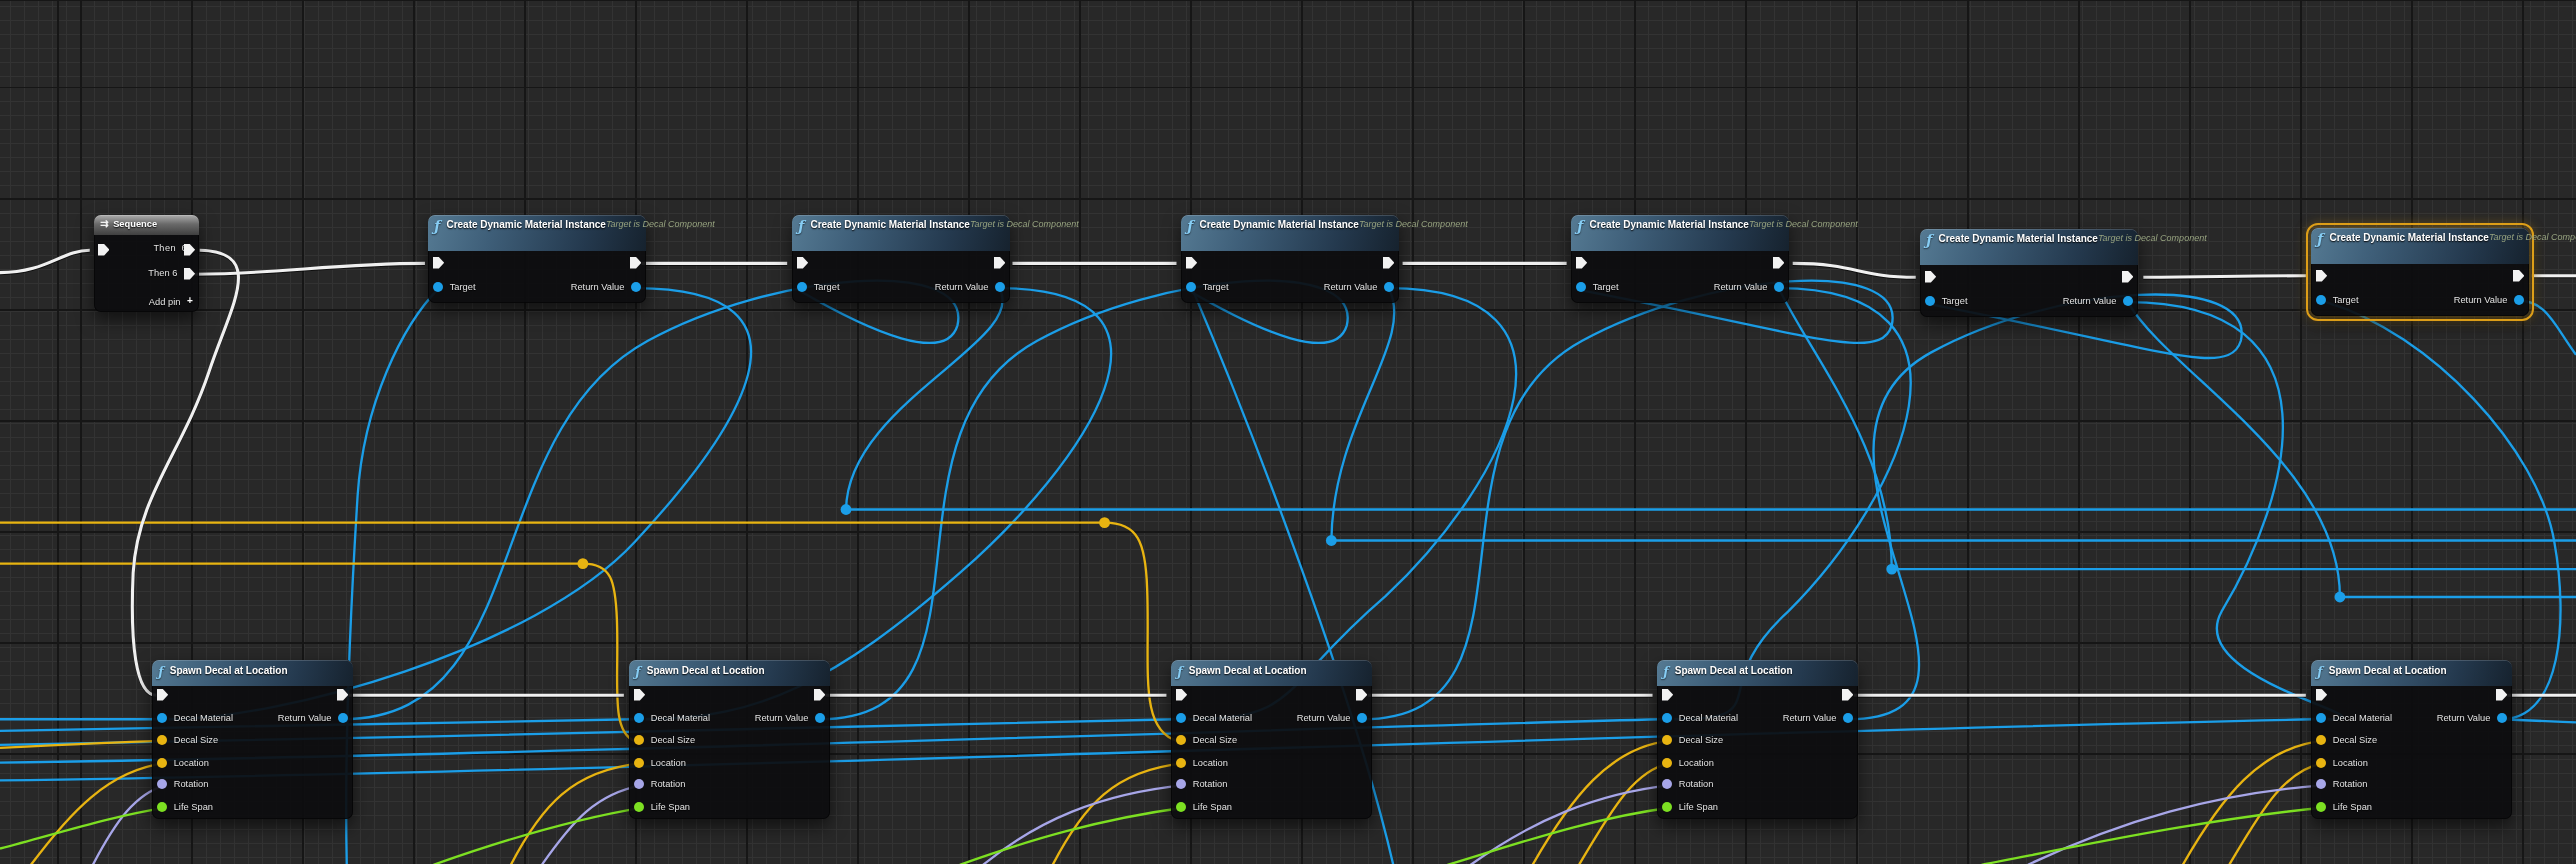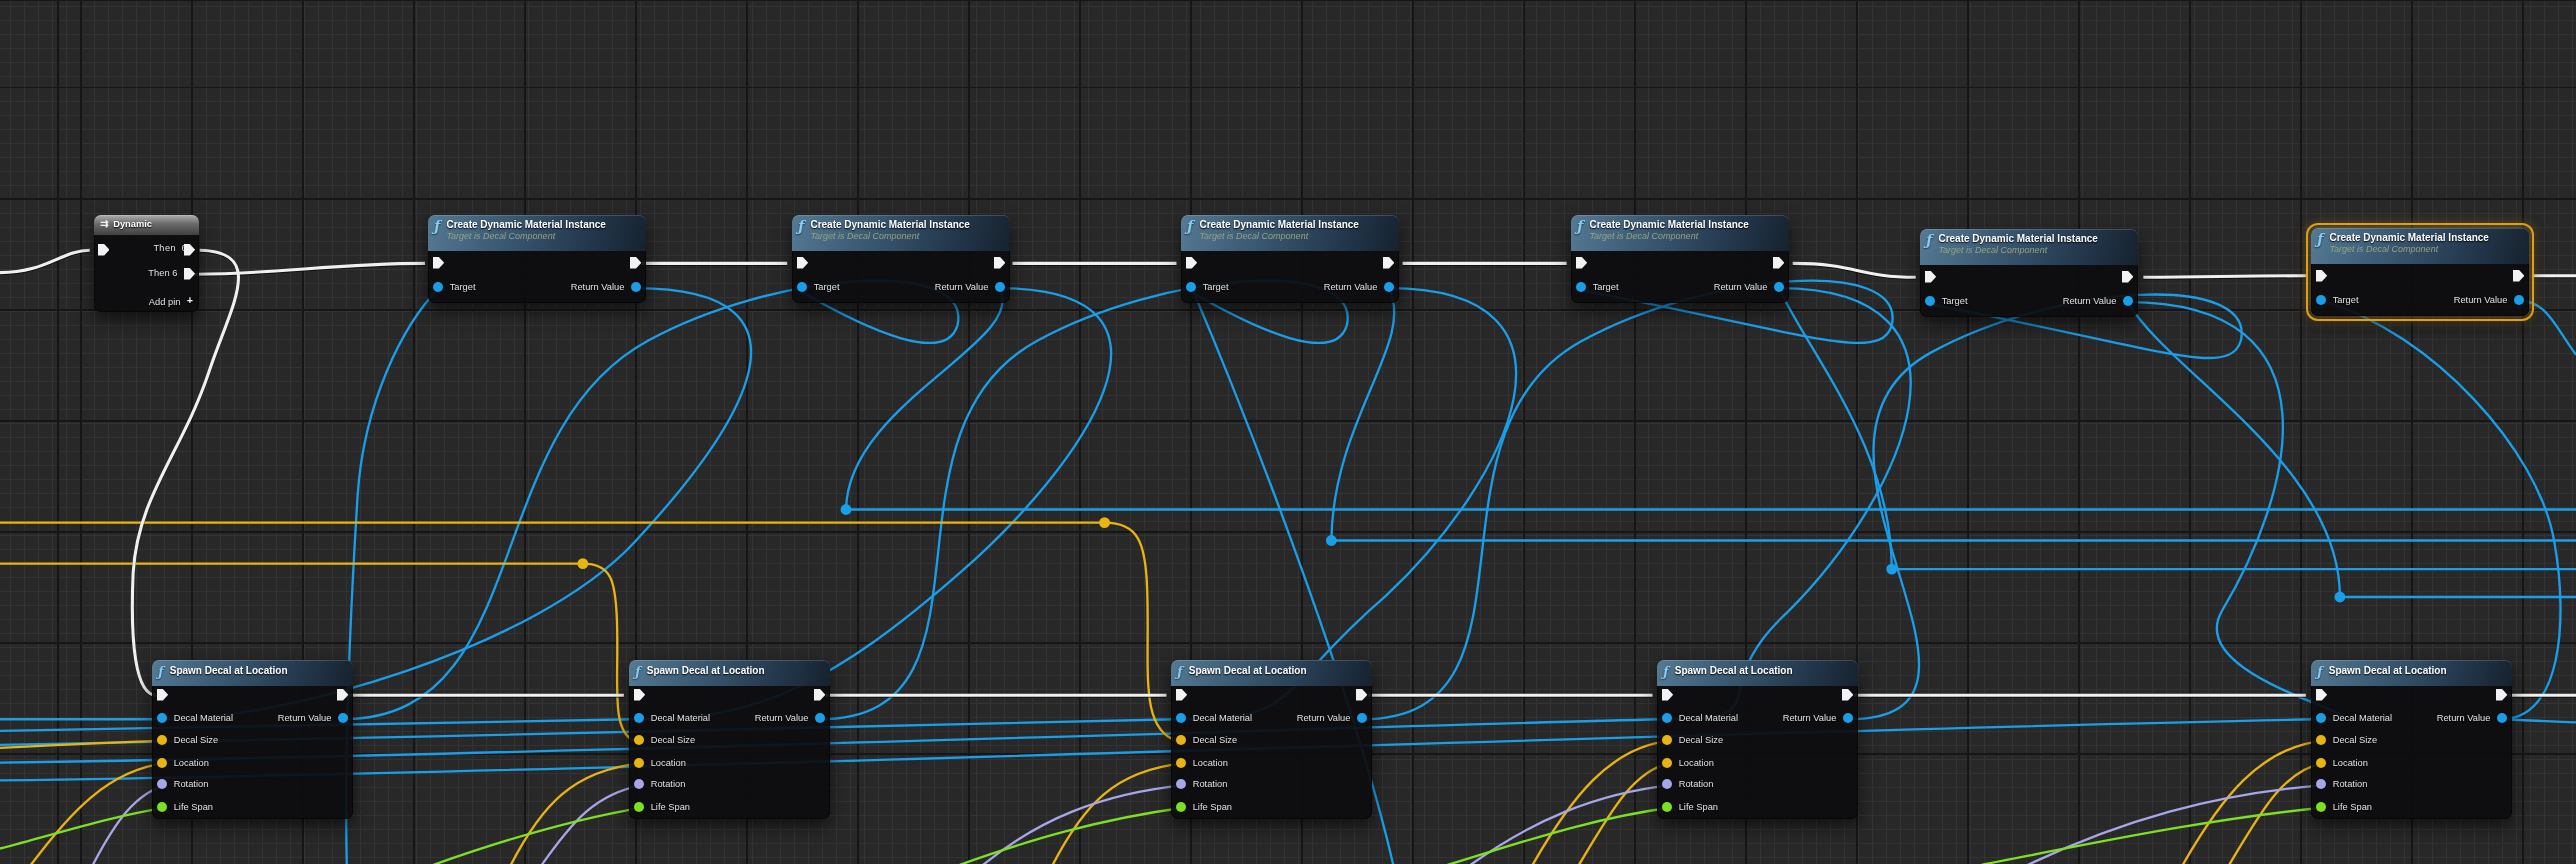--- a/index.html
+++ b/index.html
@@ -29,21 +29,21 @@
     box-shadow:inset 0 0.8px 0 rgba(255,255,255,.22);
   }
   .hdr.fn{background:linear-gradient(105deg,#557a93 0%,#3e5e78 30%,#24394e 72%,#16222e 100%);}
   .hdr.seq{background:linear-gradient(to bottom,#aeaeae 0%,#6a6a6a 45%,#404040 100%);}
   .fn-icon{
     font-family:"DejaVu Serif", serif;font-style:italic;font-weight:700;
     font-size:14px;line-height:14px;color:#86cdf4;margin-right:6.2px;
     text-shadow:0 0.8px 1.5px rgba(0,0,0,.6);
   }
   .seq-icon{font-size:10px;line-height:11.6px;color:#f2f2f2;margin-right:4.6px;font-weight:700;}
-  .titleblock{display:flex;flex-direction:column;}
+  .titleblock{display:flex;flex-direction:row;}
   .ntitle{font-size:10px;font-weight:700;color:#ffffff;line-height:12.4px;text-shadow:0 0.8px 1.5px #000;white-space:nowrap;}
   .nsubtitle{font-size:9px;font-style:italic;color:#96a27f;line-height:10.8px;white-space:nowrap;}
   .pinlabel{font-size:9.3px;color:#e4e4e4;text-shadow:0 0.8px 0.8px #000;white-space:nowrap;position:absolute;line-height:10.8px;}
   .execpin{
     position:absolute;width:11.6px;height:11.6px;background:#f2f2f2;
     clip-path:polygon(0 0,54% 0,100% 50%,54% 100%,0 100%);
   }
   .datapin{position:absolute;width:10px;height:10px;border-radius:50%;}
   .datapin::after{
     content:"";position:absolute;left:9.3px;top:2.7px;
@@ -150,21 +150,21 @@
     <circle cx="2444" cy="735" r="7" fill="#1b9ee8"></circle>
     <circle cx="3023" cy="771" r="7" fill="#1b9ee8"></circle>
     <circle cx="1427" cy="675" r="7" fill="#e8b411"></circle>
     <circle cx="753" cy="728" r="7" fill="#e8b411"></circle>
   </g>
 </svg>
 
 <div class="node" style="left:94px;top:215px;width:105px;height:97px;">
   <div class="hdr seq" style="height:20px;padding-top:3.1px;">
     <span class="seq-icon">⇉</span>
-    <span class="ntitle" style="font-size:9.3px;color:#fff;">Dynamic</span>
+    <span class="ntitle" style="font-size:9.3px;color:#fff;">Sequence</span>
   </div>
   <span class="execpin" style="left:3.9px;top:29px;"></span>
   <span class="pinlabel rowlabel-r" style="right:12px;top:29px;font-family:Liberation Mono, monospace;">Then 0</span>
   <span class="execpin" style="right:3.9px;top:29px;"></span>
   <span class="pinlabel rowlabel-r" style="right:21.7px;top:53px;">Then 6</span>
   <span class="execpin" style="right:3.9px;top:53px;"></span>
   <span class="pinlabel" style="right:18.6px;top:82px;">Add pin</span>
   <span class="pinlabel addpin-plus" style="right:6.2px;top:81px;">+</span>
 </div>
 

